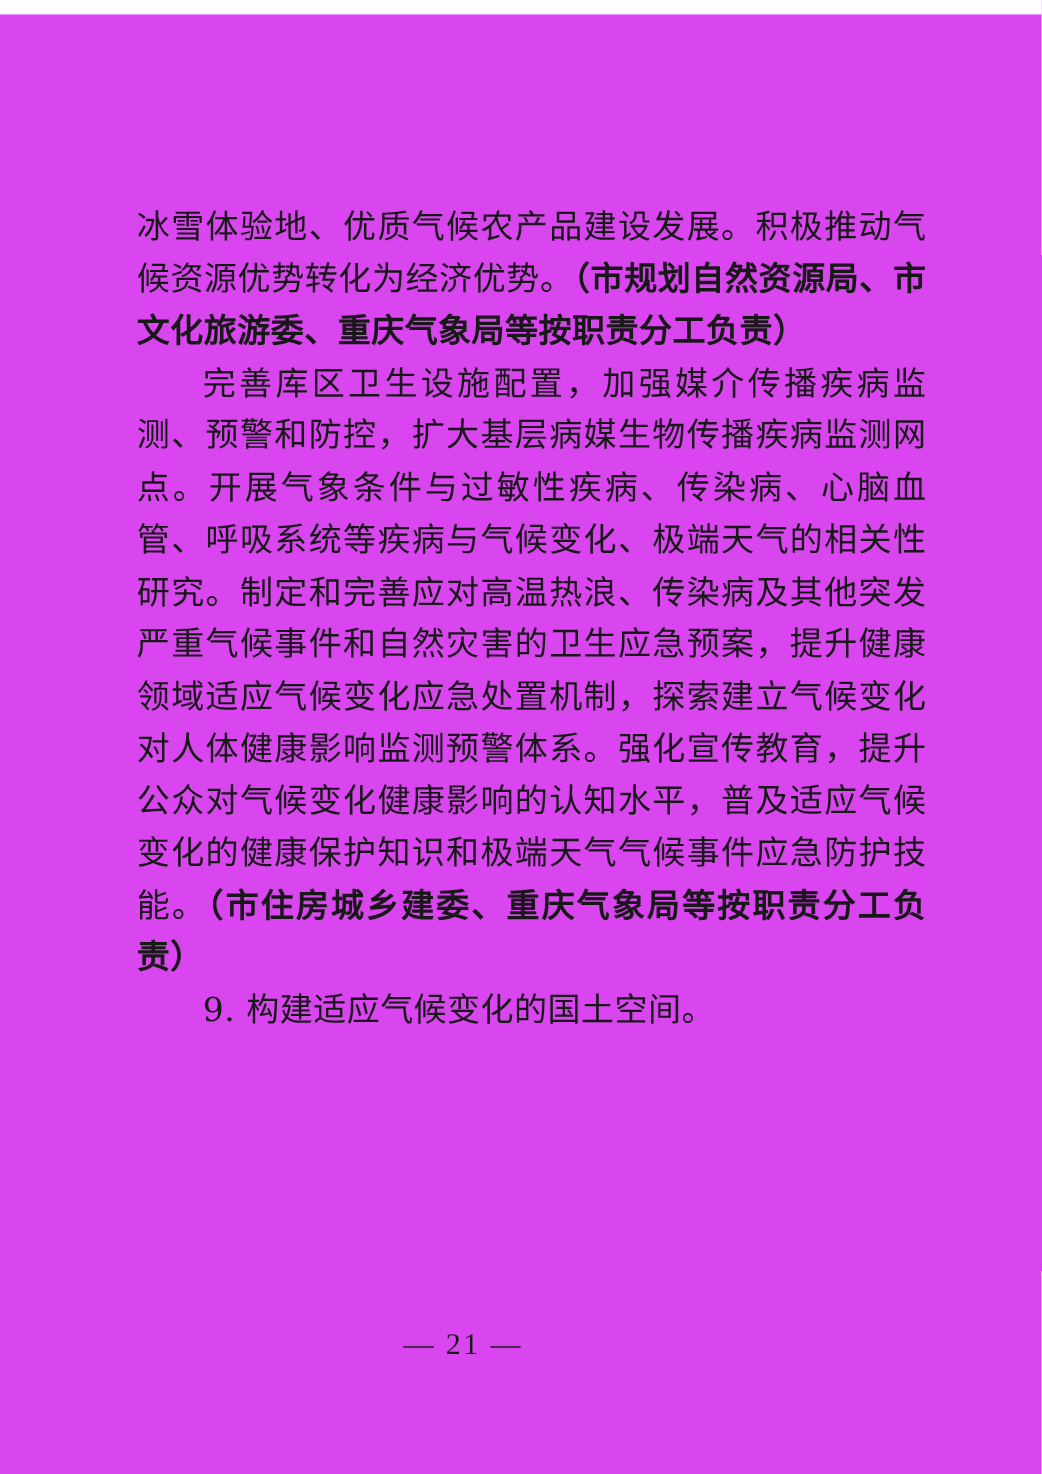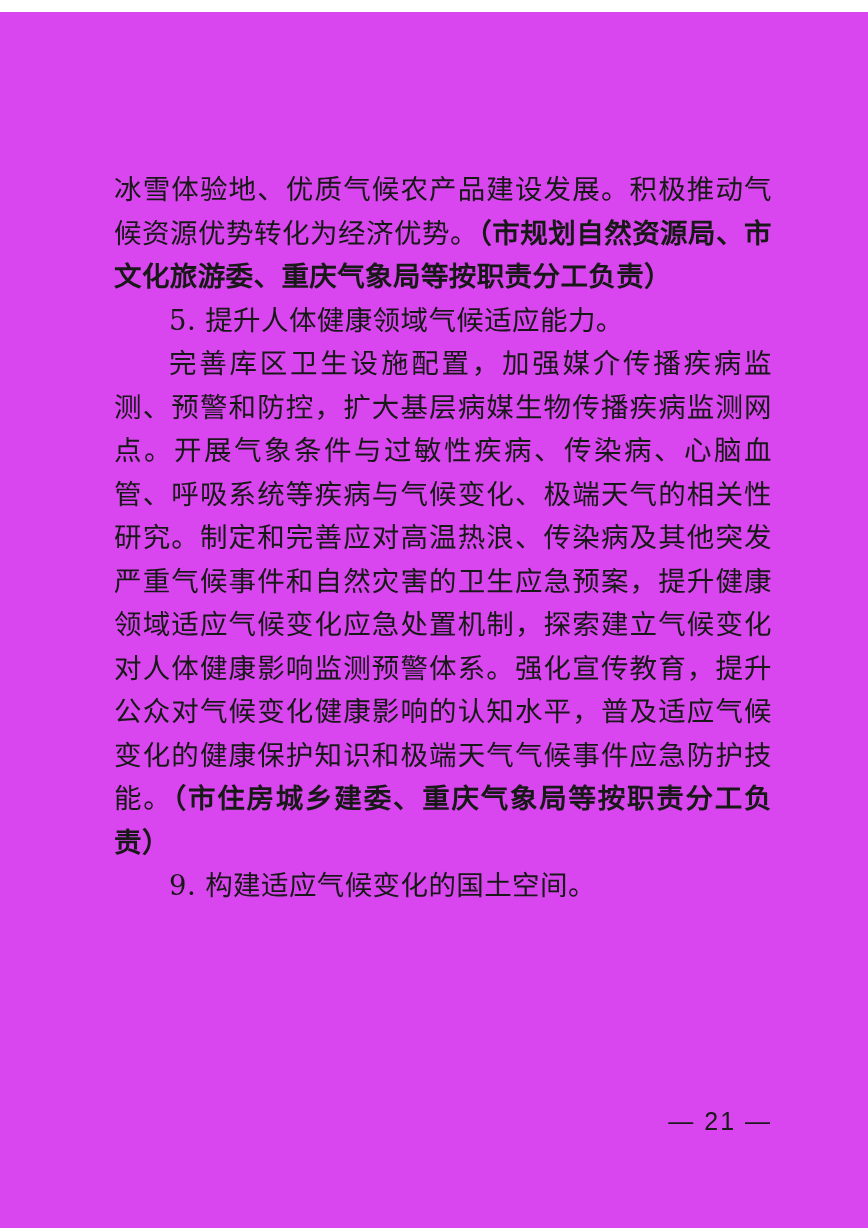--- a/index.html
+++ b/index.html
@@ -65,36 +65,35 @@
     text-indent: 2em;
     font-weight: 400;
   }
 
   
   .footer {
     position: absolute;
     left: 0;
     right: 96px;
     top: 1094px;
-    text-align: right;
+    text-align: center;
     font-size: 25px;
     line-height: 30px;
     letter-spacing: 2px;
     color: #1a1a1a;
-    font-family: Liberation Sans, sans-serif;
+    font-family: Liberation Serif, serif;
   }
 </style>
 </head>
 <body>
 
 <div class="page">
 
   <div class="text-body">
 
   <p class="para flush"><span>冰雪体验地、优质气候农产品建设发展。积极推动气候资源优势转化为经济优势。</span><span class="b">（市规划自然资源局、市文化旅游委、重庆气象局等按职责分工负责）</span></p>
-      <p class="para indent numbered"><span>5. 提升人体健康领域气候适应能力。</span></p>
       <p class="para indent"><span>完善库区卫生设施配置，加强媒介传播疾病监测、预警和防控，扩大基层病媒生物传播疾病监测网点。开展气象条件与过敏性疾病、传染病、心脑血管、呼吸系统等疾病与气候变化、极端天气的相关性研究。制定和完善应对高温热浪、传染病及其他突发严重气候事件和自然灾害的卫生应急预案，提升健康领域适应气候变化应急处置机制，探索建立气候变化对人体健康影响监测预警体系。强化宣传教育，提升公众对气候变化健康影响的认知水平，普及适应气候变化的健康保护知识和极端天气气候事件应急防护技能。</span><span class="b">（市住房城乡建委、重庆气象局等按职责分工负责）</span></p>
       <p class="para indent numbered"><span>9. 构建适应气候变化的国土空间。</span></p>
     </div>
 
   <div class="footer">— 21 —</div>
 
 </div>
 
 </body></html>

